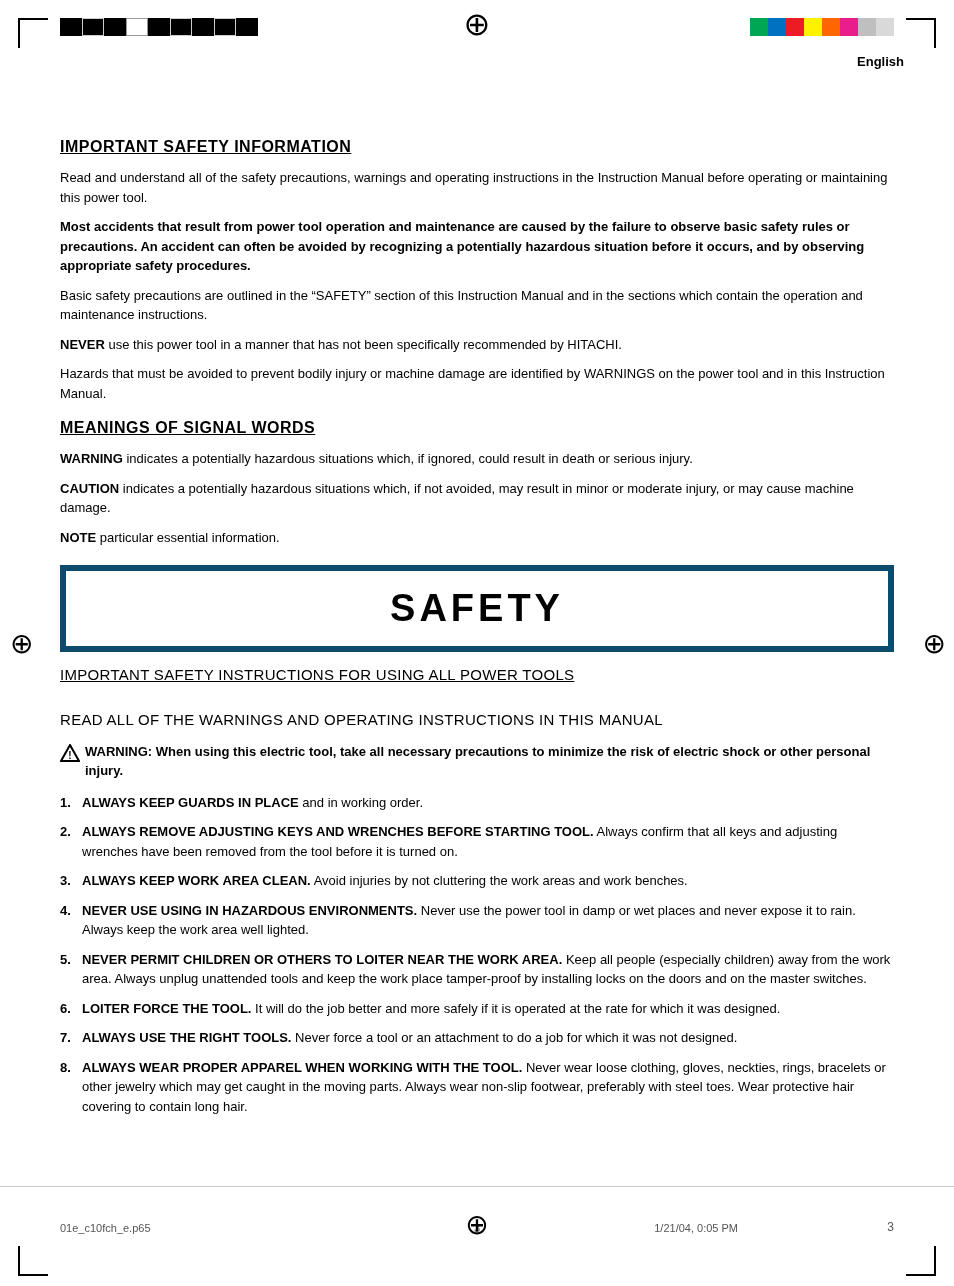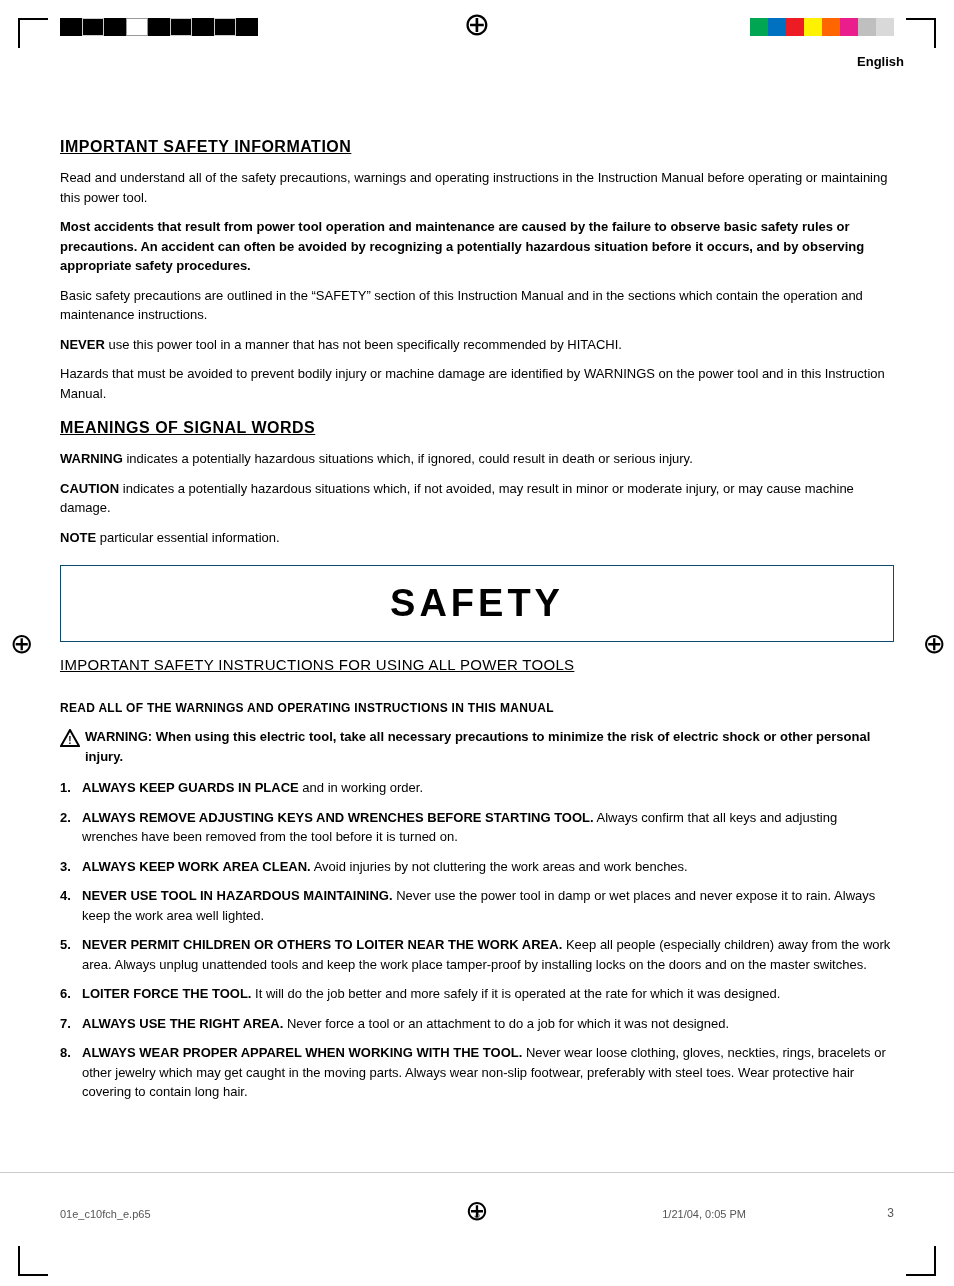--- a/index.html
+++ b/index.html
@@ -105,21 +105,21 @@
       font-size: 13px;
       margin-top: 6px;
     }
 
     .para strong {
       font-weight: bold;
     }
 
     
     .safety-box {
-      border: 1px solid #0c4a6e;
+      border: 6px solid #0c4a6e;
       text-align: center;
       padding: 16px 20px;
       margin: 18px 0 14px 0;
     }
     .safety-box-title {
       font-size: 38px;
       font-weight: bold;
       letter-spacing: 4px;
     }
 
@@ -128,22 +128,22 @@
       font-size: 15px;
       font-weight: normal;
       text-decoration: underline;
       text-transform: uppercase;
       margin-bottom: 26px;
       margin-top: 10px;
       letter-spacing: 0.3px;
     }
 
     .subsection-title-bold {
-      font-size: 12px;
-      font-weight: bold;
+      font-size: 15px;
+      font-weight: normal;
       text-transform: uppercase;
       margin-bottom: 10px;
       line-height: 1.5;
       letter-spacing: 0.3px;
     }
 
     
     .warning-block {
       display: flex;
       align-items: flex-start;
@@ -372,45 +372,45 @@
         <li>
           <span class="list-number">2.</span>
           <div class="list-content"><strong>ALWAYS REMOVE ADJUSTING KEYS AND WRENCHES BEFORE STARTING TOOL.</strong><span> Always confirm that all keys and adjusting wrenches have been removed from the tool before it is turned on.</span></div>
         </li>
         <li>
           <span class="list-number">3.</span>
           <div class="list-content"><strong>ALWAYS KEEP WORK AREA CLEAN.</strong><span> Avoid injuries by not cluttering the work areas and work benches.</span></div>
         </li>
         <li>
           <span class="list-number">4.</span>
-          <div class="list-content"><strong>NEVER USE TOOL IN HAZARDOUS MAINTAINING.</strong><span> Never use the power tool in damp or wet places and never expose it to rain. Always keep the work area well lighted.</span></div>
+          <div class="list-content"><strong>NEVER USE USING IN HAZARDOUS ENVIRONMENTS.</strong><span> Never use the power tool in damp or wet places and never expose it to rain. Always keep the work area well lighted.</span></div>
         </li>
         <li>
           <span class="list-number">5.</span>
           <div class="list-content"><strong>NEVER PERMIT CHILDREN OR OTHERS TO LOITER NEAR THE WORK AREA.</strong><span> Keep all people (especially children) away from the work area. Always unplug unattended tools and keep the work place tamper-proof by installing locks on the doors and on the master switches.</span></div>
         </li>
         <li>
           <span class="list-number">6.</span>
           <div class="list-content"><strong>LOITER FORCE THE TOOL.</strong><span> It will do the job better and more safely if it is operated at the rate for which it was designed.</span></div>
         </li>
         <li>
           <span class="list-number">7.</span>
-          <div class="list-content"><strong>ALWAYS USE THE RIGHT AREA.</strong><span> Never force a tool or an attachment to do a job for which it was not designed.</span></div>
+          <div class="list-content"><strong>ALWAYS USE THE RIGHT TOOLS.</strong><span> Never force a tool or an attachment to do a job for which it was not designed.</span></div>
         </li>
         <li>
           <span class="list-number">8.</span>
           <div class="list-content"><strong>ALWAYS WEAR PROPER APPAREL WHEN WORKING WITH THE TOOL.</strong><span> Never wear loose clothing, gloves, neckties, rings, bracelets or other jewelry which may get caught in the moving parts. Always wear non-slip footwear, preferably with steel toes. Wear protective hair covering to contain long hair.</span></div>
         </li>
       </ol>
   </div>
 
 </div>
 
 <div class="footer">
   <span class="footer-left">01e_c10fch_e.p65</span>
   <span class="footer-center">3</span>
-  <span style="position:absolute; bottom:12px; right:208px; font-size:11px; color:#555;">1/21/04, 0:05 PM</span>
+  <span style="position:absolute; bottom:12px; right:216px; font-size:11px; color:#555;">1/21/04, 0:05 PM</span>
   <span class="footer-right-page">3</span>
   <div class="crosshair-bottom" style="position:absolute; bottom:5px; left:50%; transform:translateX(-50%); font-size:28px;">⊕</div>
 </div>
 
 <div class="corner-bl"></div>
 <div class="corner-br"></div>
 
 </body></html>

